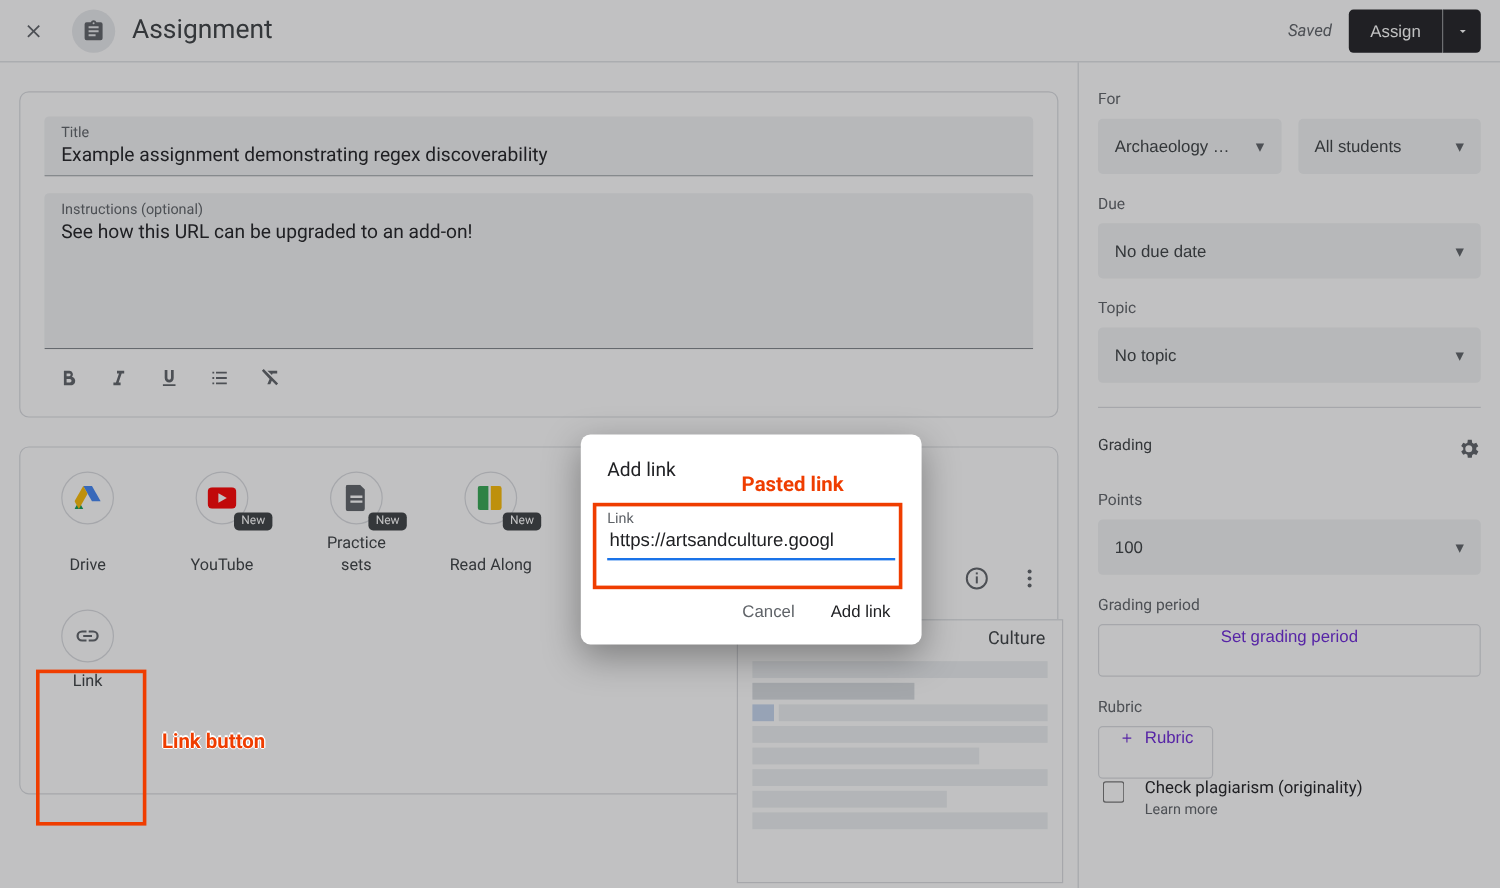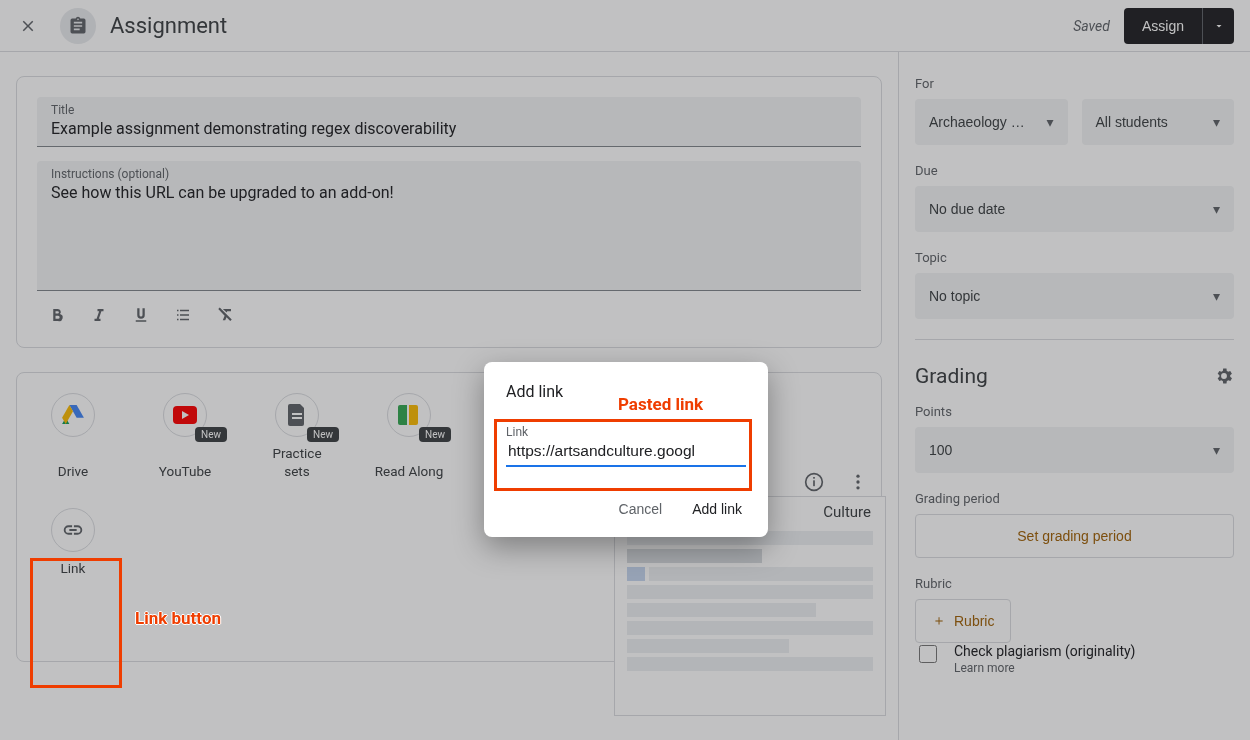--- a/index.html
+++ b/index.html
@@ -164,57 +164,57 @@
     position:absolute;
     right: 30px;
     top: 420px;
     display:flex;
     gap: 24px;
     color: var(--grey-text);
   }
   .preview-pane {
     position:absolute;
     right:12px;
-    top:444px;
+    top:464px;
     width: 272px;
     height: 220px;
     border:1px solid var(--divider);
     background:#fff;
     overflow:hidden;
   }
   .preview-pane .line { height: 14px; margin: 4px 12px; background: #eceff1; }
   
   .side-label { font-size: 13px; color: var(--grey-text); margin: 18px 0 8px; }
   .side-label.first { margin-top: 4px; }
-  .side-heading { font-size: 21px; color:#3c4043; display:flex; align-items:center; justify-content:space-between; margin: 24px 0 6px;}
+  .side-heading { font-size: 13px; color:#3c4043; display:flex; justify-content:space-between; margin: 24px 0 16px;}
   .chip, .chip-btn {
     background: var(--grey-bg);
     border: none;
     border-radius: 4px;
     height: 46px;
     padding: 0 14px;
     display:flex;align-items:center;justify-content:space-between;
     font-size: 14px;
     color: #3c4043;
     cursor:pointer;
     width:100%;
   }
   .chip-row { display:flex; gap:14px; }
   .chip-row .chip { flex:1; }
   .chip .arrow { color: var(--grey-text); }
   .outline-btn {
     border:1px solid var(--divider);
     background:#fff;
     height:44px;
     border-radius:4px;
-    display:flex;align-items:center;justify-content:center;
+    display:flex;justify-content:center;
     width:100%;
     cursor:pointer;
     font-size:14px;
-    color:#a16207;
+    color:#6d28d9;
     gap:8px;
   }
   .outline-btn.small { width:auto; padding:0 16px; }
   .hr { border:none; border-top:1px solid var(--divider); margin: 20px 0; }
   .check-row { display:flex; gap:14px; align-items:flex-start; }
   .check-row input { width:18px; height:18px; margin-top:2px; }
   .check-row .sub { font-size:12px; color:var(--grey-text); margin-top:2px; }
   
   .highlight-box {
     position:absolute;

